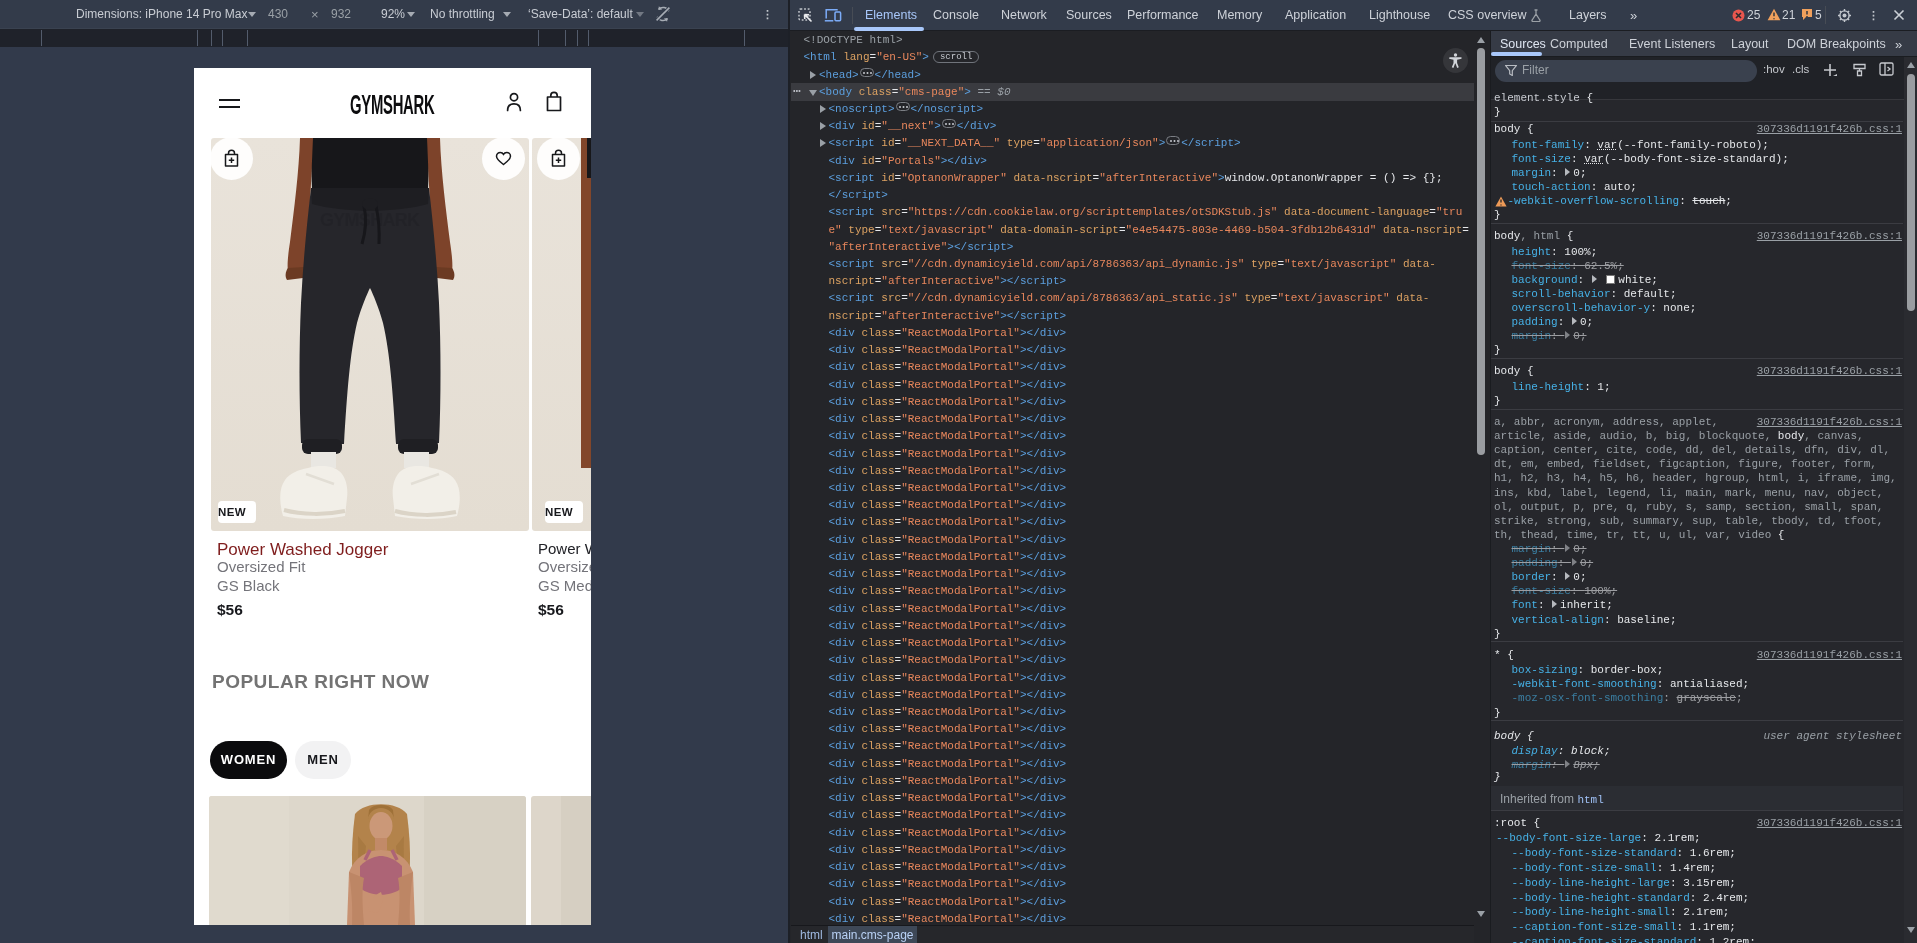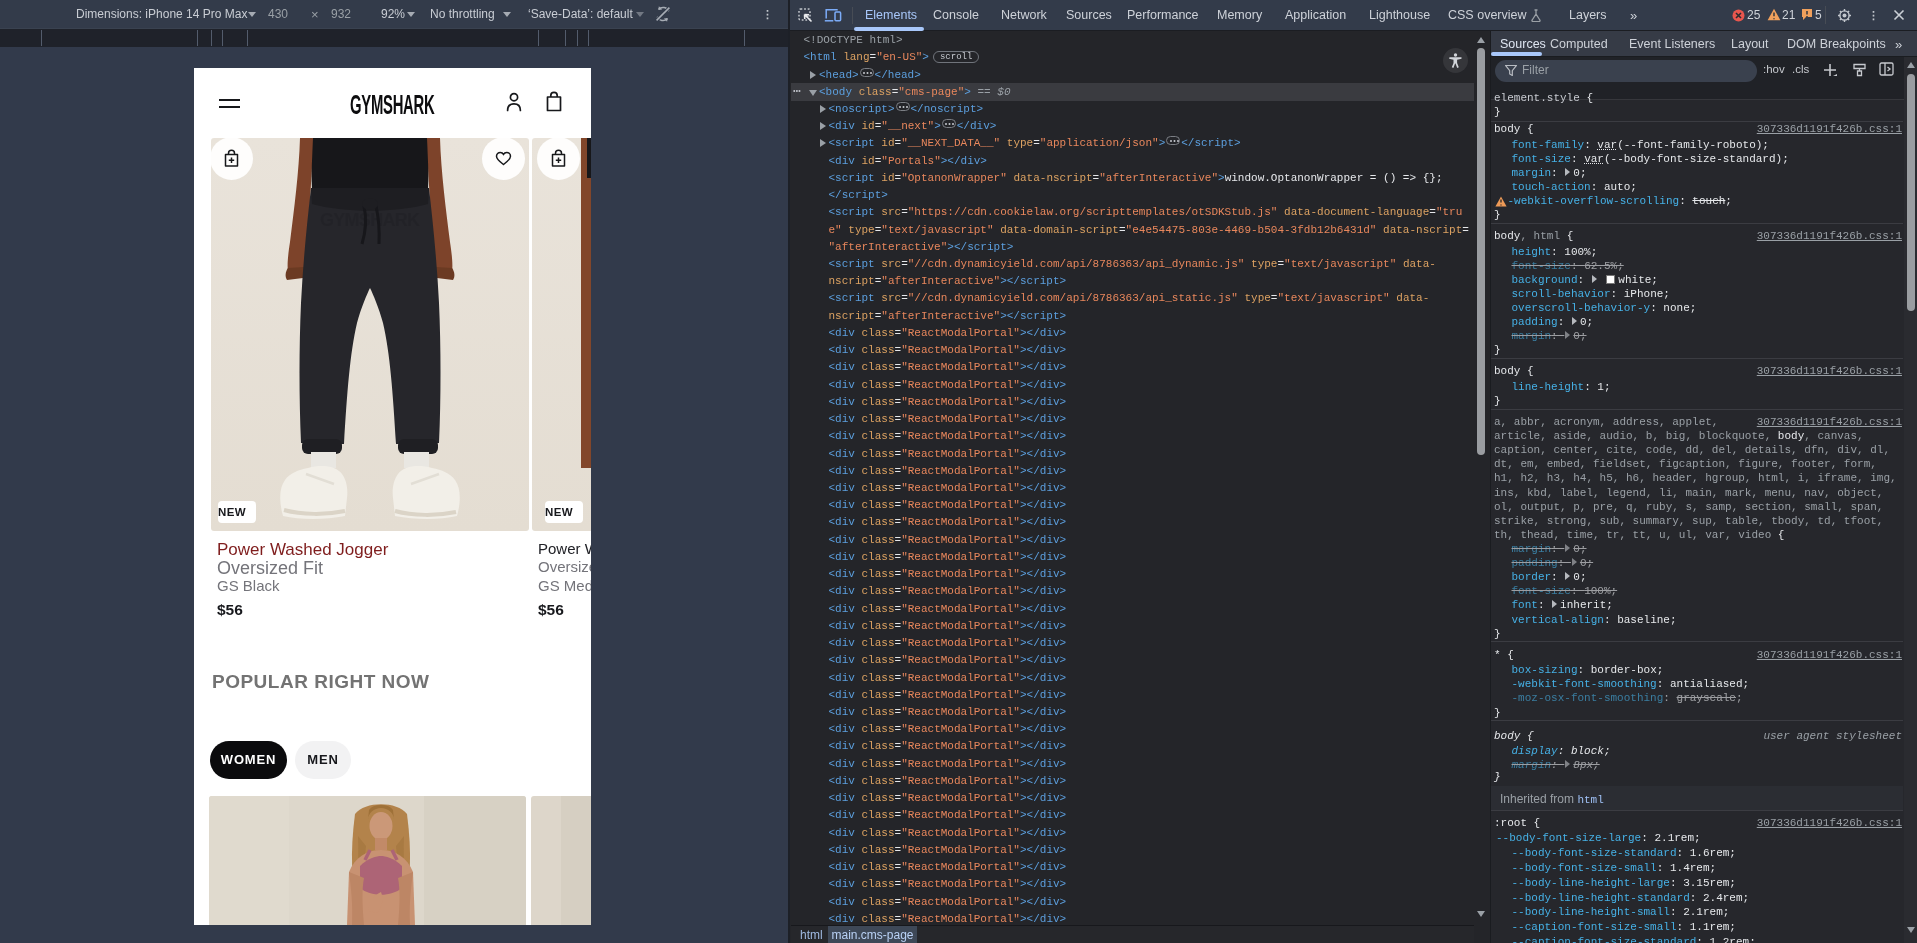--- a/index.html
+++ b/index.html
@@ -151,21 +151,21 @@
 <div class="circle" style="left:343px;top:69px"></div>
 <svg class="abs" style="left:356px;top:81px" width="17" height="19" viewBox="0 0 17 19">
 <g fill="none" stroke="#17181b" stroke-width="1.5">
             <path d="M2.5,5.5 h12 v11.5 h-12 z" stroke-linejoin="round"></path>
 <path d="M5.5,5.5 V4.2 a3,3 0 0 1 6,0 V5.5"></path>
             <path d="M8.5,8.5 v5.5 M5.8,11.2 h5.4"></path>
           </g>
         </svg>
 <div class="newb" style="left:351px;top:433px">NEW</div>
 <div class="abs" style="left:23px;top:472px;font-size:17px;color:#7f1d1d">Power Washed Jogger</div>
-<div class="abs gs-grey" style="left:23px;top:490px;font-size:18px">Oversized Fit</div>
+<div class="abs gs-grey" style="left:23px;top:490px;font-size:15px">Oversized Fit</div>
 <div class="abs gs-grey" style="left:23px;top:509px;font-size:15px">GS Black</div>
 <div class="abs" style="left:23px;top:533px;font-size:15.5px;font-weight:bold;color:#17181c">$56</div>
 <div class="abs" style="left:344px;top:472px;font-size:15px;color:#202126">Power Wash</div>
 <div class="abs gs-grey" style="left:344px;top:490px;font-size:15px">Oversized F</div>
 <div class="abs gs-grey" style="left:344px;top:509px;font-size:15px">GS Medium</div>
 <div class="abs" style="left:344px;top:533px;font-size:15.5px;font-weight:bold;color:#17181c">$56</div>
 <div class="abs" style="left:18px;top:603px;font-size:19px;font-weight:bold;letter-spacing:.5px;color:#737373">POPULAR RIGHT NOW</div>
 <div class="abs" style="left:16px;top:673px;width:77px;height:38px;border-radius:19px;background:#0b0b0d;color:#fff;font-size:13px;font-weight:bold;letter-spacing:.8px;text-align:center;line-height:38px">WOMEN</div>
 <div class="abs" style="left:101px;top:673px;width:56px;height:38px;border-radius:19px;background:#f2f2f3;color:#17181c;font-size:13px;font-weight:bold;letter-spacing:.8px;text-align:center;line-height:38px">MEN</div>
 <div class="abs" style="left:15px;top:728px;width:317px;height:129px;background:#ddd7cb;border-radius:3px 3px 0 0;overflow:hidden">
@@ -376,21 +376,21 @@
             <path d="M6,3.6 v3 M6,8.4 v1" stroke="#26272c" stroke-width="1.3"></path>
           </svg>
 <div class="abs sln" style="left:16.5px;top:108.0px"><span class="c">-webkit-overflow-scrolling</span><span class="w">: </span><span class="w st">touch</span><span class="w">;</span></div>
 <div class="abs sln" style="left:3px;top:122.0px"><span class="w">}</span></div>
 <div class="sdiv" style="top:137.0px"></div>
 <div class="abs sln" style="left:3px;top:143.0px"><span class="w">body</span><span class="g">, html </span><span class="w">{</span></div>
 <div class="abs sln" style="right:15px;top:143.0px;color:#9aa0a6"><span style="text-decoration:underline">307336d1191f426b.css:1</span></div>
 <div class="abs sln" style="left:20.5px;top:159.0px"><span class="c">height</span><span class="w">: </span><span class="w">100%;</span></div>
 <div class="abs sln" style="left:20.5px;top:173.0px"><span class="st dim"><span class="c">font-size</span><span class="w">: </span><span class="w">62.5%;</span></span></div>
 <div class="abs sln" style="left:20.5px;top:187.0px"><span class="c">background</span><span class="w">: </span><span class="mtri"></span> <span class="swatch"></span><span class="w">white;</span></div>
-<div class="abs sln" style="left:20.5px;top:201.0px"><span class="c">scroll-behavior</span><span class="w">: </span><span class="w">iPhone;</span></div>
+<div class="abs sln" style="left:20.5px;top:201.0px"><span class="c">scroll-behavior</span><span class="w">: </span><span class="w">default;</span></div>
 <div class="abs sln" style="left:20.5px;top:215.0px"><span class="c">overscroll-behavior-y</span><span class="w">: </span><span class="w">none;</span></div>
 <div class="abs sln" style="left:20.5px;top:229.0px"><span class="c">padding</span><span class="w">: </span><span class="mtri"></span><span class="w">0;</span></div>
 <div class="abs sln" style="left:20.5px;top:243.0px"><span class="st dim"><span class="c">margin</span><span class="w">: </span><span class="mtri"></span><span class="w">0;</span></span></div>
 <div class="abs sln" style="left:3px;top:257.0px"><span class="w">}</span></div>
 <div class="sdiv" style="top:271.5px"></div>
 <div class="abs sln" style="left:3px;top:278.0px"><span class="w">body {</span></div>
 <div class="abs sln" style="right:15px;top:278.0px;color:#9aa0a6"><span style="text-decoration:underline">307336d1191f426b.css:1</span></div>
 <div class="abs sln" style="left:20.5px;top:294.0px"><span class="c">line-height</span><span class="w">: </span><span class="w">1;</span></div>
 <div class="abs sln" style="left:3px;top:308.0px"><span class="w">}</span></div>
 <div class="sdiv" style="top:323.0px"></div>

